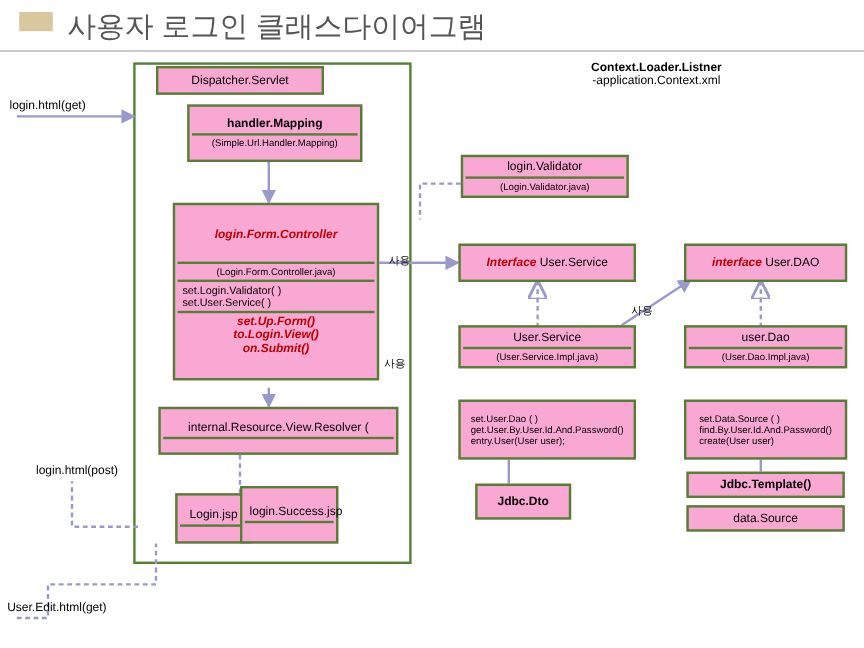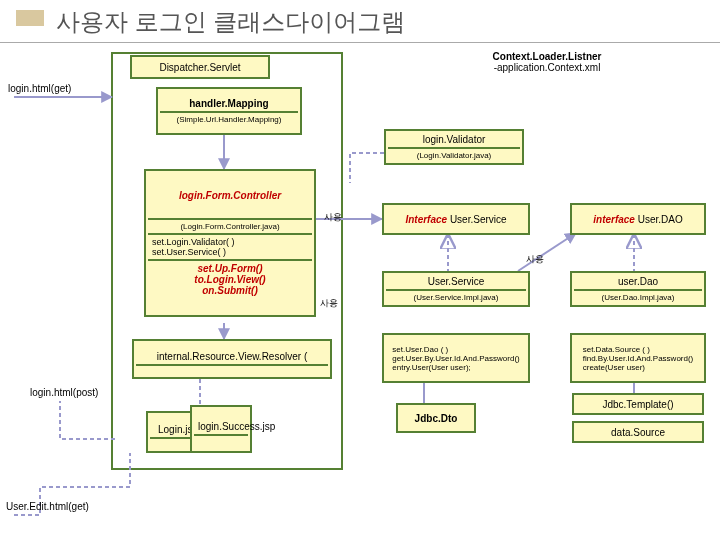--- a/index.html
+++ b/index.html
@@ -25,21 +25,21 @@
     left: 16px;
     top: 10px;
     width: 28px;
     height: 16px;
     background: #d9c89f;
   }
   .canvas { position: relative; width: 720px; height: 500px; }
   .box {
     position: absolute;
     border: 2px solid #558033;
-    background: #fef9c3;
+    background: #f9a8d4;
     text-align: center;
     display: flex;
     align-items: center;
     justify-content: center;
     flex-direction: column;
     padding: 2px;
   }
   .box .row { border-top: 2px solid #558033; width: 100%; padding: 2px 4px; }
   .box .row:first-child { border-top: none; }
   .label {
@@ -171,26 +171,26 @@
   <div class="row" style="height:6px;"></div>
 </div>
 
 <div class="label" style="left:30px; top:344px;">login.html(post)</div>
 
 <div class="box" style="left:115px; top:368px; width:64px; height:42px;margin-left:31px;">
   <div class="row">Login.jsp</div>
   <div class="row" style="height:6px;"></div>
 </div>
 
-<div class="box" style="left:190px; top:362px; width:62px; height:48px;">
+<div class="box" style="left:200px; top:362px; width:82px; height:48px;">
   <div class="row">login.Success.jsp</div>
   <div class="row" style="height:6px;"></div>
 </div>
 
 <div class="box bold" style="left:396px; top:360px; width:80px; height:30px;">Jdbc.Dto</div>
 
-<div class="box" style="left:572px; top:350px; width:132px; height:22px;">Jdbc.Template()</div>
+<div class="box" style="left:572px; top:350px; width:132px; height:22px;font-weight:bold;">Jdbc.Template()</div>
 
 <div class="box" style="left:572px; top:378px; width:132px; height:22px;">data.Source</div>
 
 <div class="label" style="left:6px; top:458px;">User.Edit.html(get)</div>
 
 </div>
 
 </body></html>

